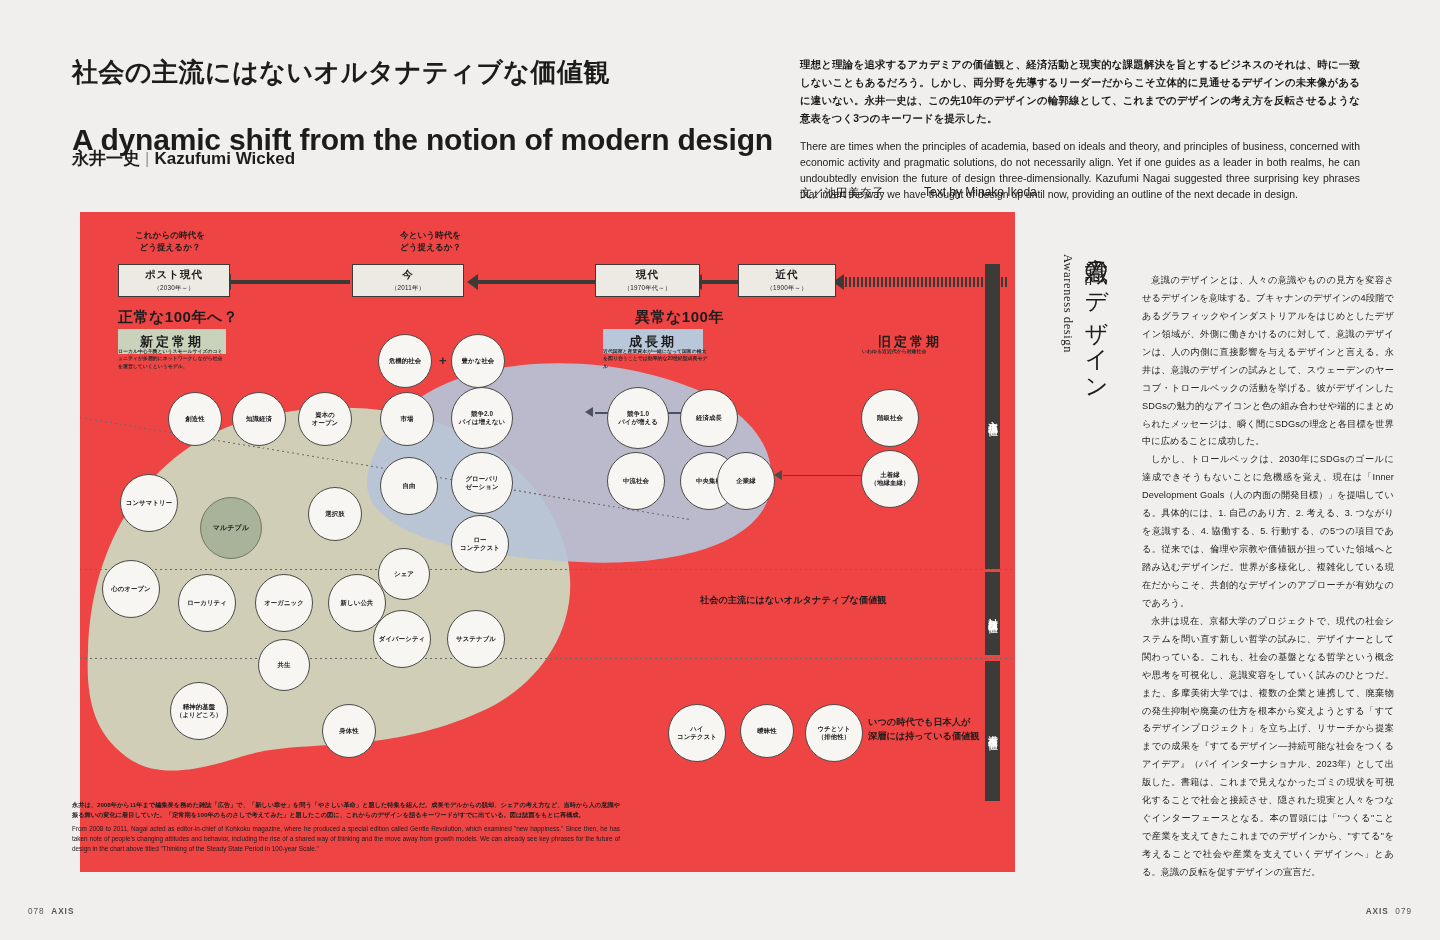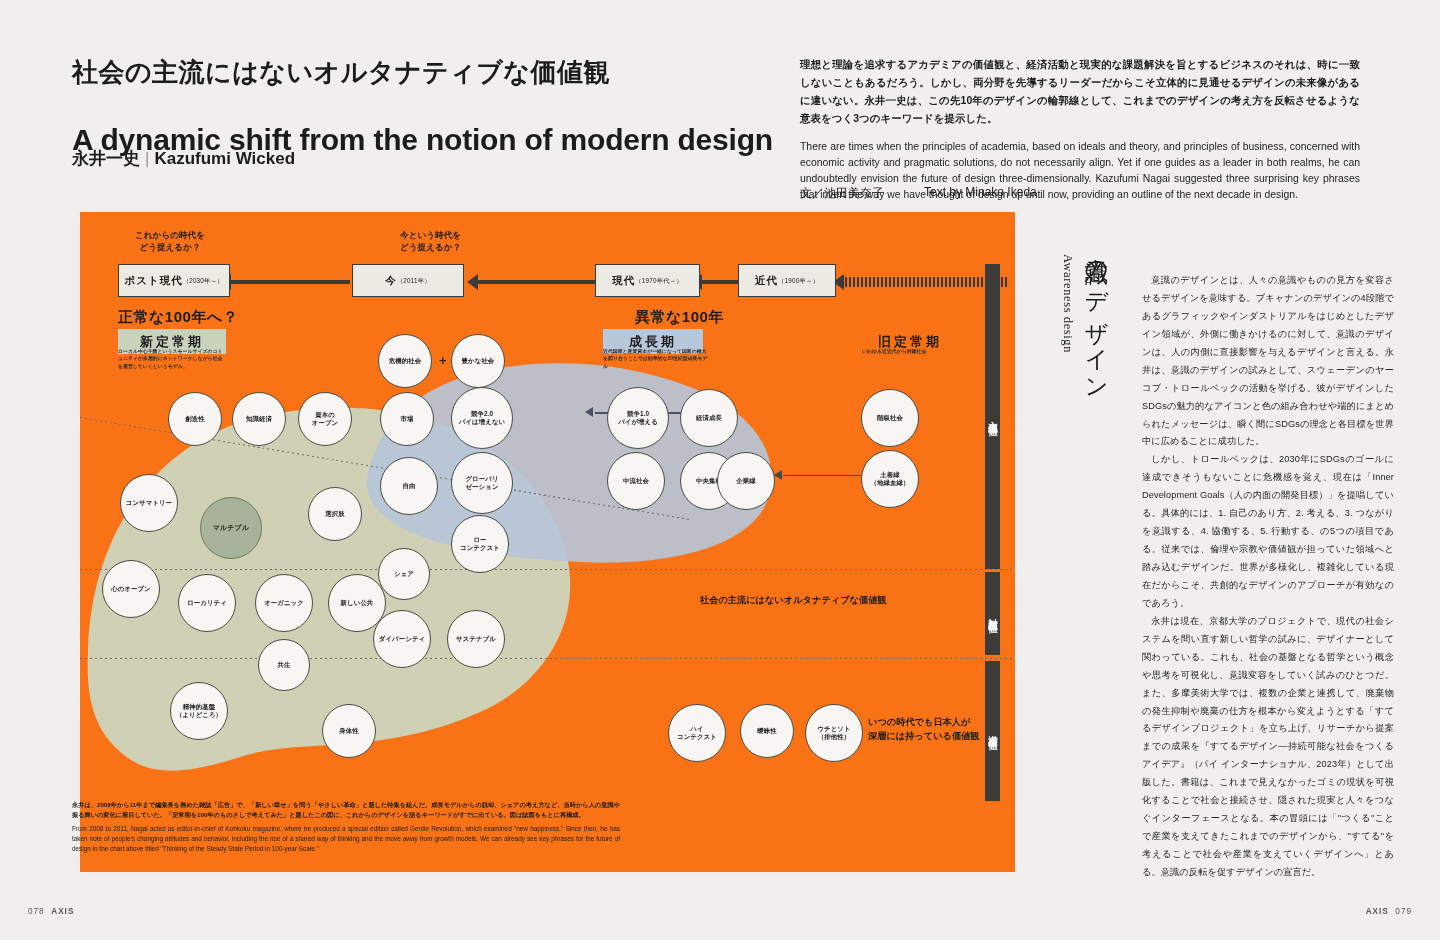--- a/index.html
+++ b/index.html
@@ -44,38 +44,38 @@
   }
   .credits {
     position: absolute; left: 800px; top: 185px;
     font-size: 12px; display: flex; gap: 40px;
   }
 
   
   .diagram {
     position: absolute; left: 80px; top: 212px;
     width: 935px; height: 660px;
-    background: #f97316;
+    background: #ef4444;
   }
   .d-inner { position: relative; width: 100%; height: 100%; }
 
   
   svg.blobs { position: absolute; left: 0; top: 0; width: 935px; height: 660px; }
 
   
   .qlabel {
     position: absolute; font-size: 8.6px; font-weight: bold;
     text-align: center; line-height: 1.45; white-space: nowrap;
   }
 
   
   .era-box {
     position: absolute; border: 1.6px solid #3a3a38;
     background: #eceae3; text-align: right;
-    display: flex; flex-direction: row; align-items: center; justify-content: center;
+    display: flex; flex-direction: column; align-items: center; justify-content: center;
   }
   .era-box .n { font-size: 10.5px; font-weight: bold; letter-spacing: 1px; }
   .era-box .y { font-size: 6.3px; margin-top: 2px; letter-spacing: 0.2px; }
 
   .arrow-line {
     position: absolute; height: 4px; background: #3c3a37;
   }
   .arrow-head {
     position: absolute; width: 0; height: 0;
     border-top: 8px solid transparent;

